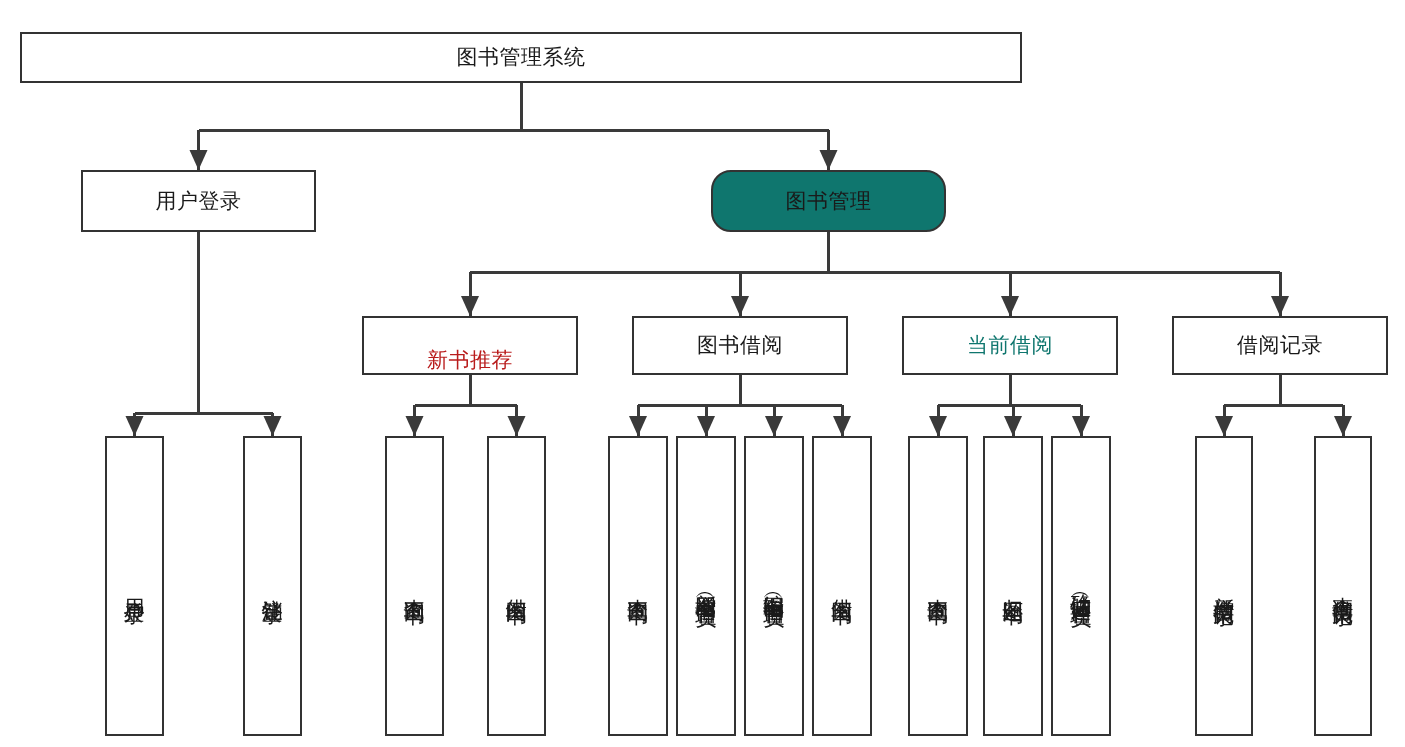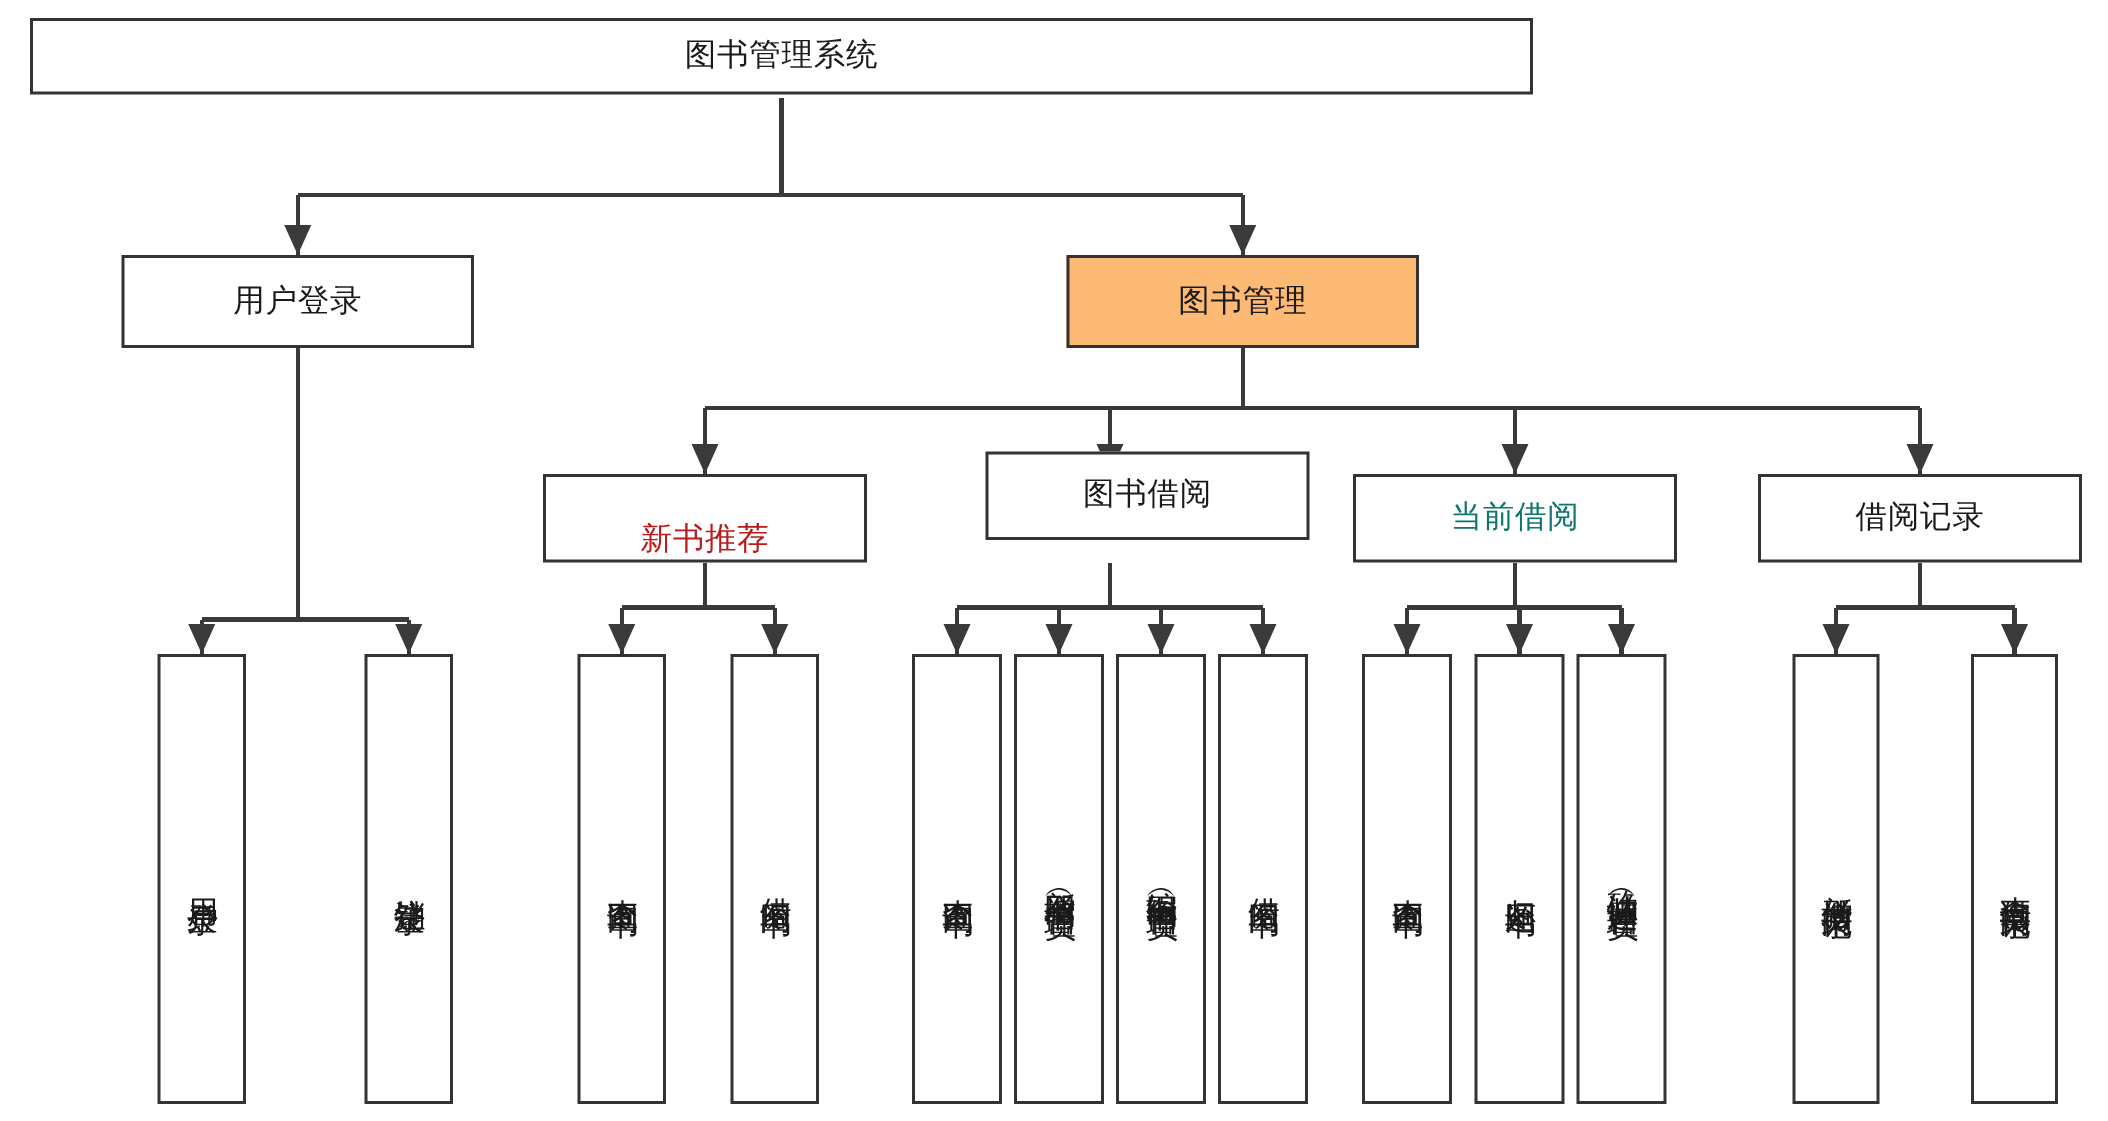--- a/index.html
+++ b/index.html
@@ -119,33 +119,33 @@
       <line x1="1081" y1="405" x2="1081" y2="436" stroke="#3a3a3a" stroke-width="3" shape-rendering="crispEdges"></line>
       <polygon points="1072,416 1090,416 1081,436" fill="#3a3a3a"></polygon>
       <line x1="1280" y1="375" x2="1280" y2="405" stroke="#3a3a3a" stroke-width="3" shape-rendering="crispEdges"></line>
       <line x1="1224" y1="405" x2="1343" y2="405" stroke="#3a3a3a" stroke-width="3" shape-rendering="crispEdges"></line>
       <line x1="1224" y1="405" x2="1224" y2="436" stroke="#3a3a3a" stroke-width="3" shape-rendering="crispEdges"></line>
       <polygon points="1215,416 1233,416 1224,436" fill="#3a3a3a"></polygon>
       <line x1="1343" y1="405" x2="1343" y2="436" stroke="#3a3a3a" stroke-width="3" shape-rendering="crispEdges"></line>
       <polygon points="1334,416 1352,416 1343,436" fill="#3a3a3a"></polygon>
     </svg>
   <div id="nodes">
-      <div class="node horiz" style="left: 20px; top: 12px; width: 1002px; height: 51px; border-color: rgb(51, 51, 51); background: rgb(255, 255, 255); color: rgb(26, 26, 26);">
+      <div class="node horiz" style="left: 20px; top: 32px; width: 1002px; height: 51px; border-color: rgb(51, 51, 51); background: rgb(255, 255, 255); color: rgb(26, 26, 26);">
         <span class="label">图书管理系统</span>
       </div>
       <div class="node horiz" style="left: 81px; top: 170px; width: 235px; height: 62px; border-color: rgb(51, 51, 51); background: rgb(255, 255, 255); color: rgb(26, 26, 26);">
         <span class="label">用户登录</span>
       </div>
-      <div class="node horiz" style="left: 711px; top: 170px; width: 235px; height: 62px; border-color: rgb(51, 51, 51); background: #fdba74; color: rgb(26, 26, 26);">
+      <div class="node horiz" style="left: 711px; top: 170px; width: 235px; height: 62px; border-color: rgb(51, 51, 51); background: #0f766e; color: rgb(26, 26, 26); border-radius: 20px;">
         <span class="label">图书管理</span>
       </div>
       <div class="node horiz" style="left: 362px; top: 316px; width: 216px; height: 59px; border-color: rgb(51, 51, 51); background: rgb(255, 255, 255); color: #b91c1c; align-items: flex-end;">
         <span class="label">新书推荐</span>
       </div>
-      <div class="node horiz" style="left: 632px; top: 301px; width: 216px; height: 59px; border-color: rgb(51, 51, 51); background: rgb(255, 255, 255); color: rgb(26, 26, 26); margin-left: 25px;">
+      <div class="node horiz" style="left: 632px; top: 316px; width: 216px; height: 59px; border-color: rgb(51, 51, 51); background: rgb(255, 255, 255); color: rgb(26, 26, 26);">
         <span class="label">图书借阅</span>
       </div>
       <div class="node horiz" style="left: 902px; top: 316px; width: 216px; height: 59px; border-color: rgb(51, 51, 51); background: rgb(255, 255, 255); color: #0f766e;">
         <span class="label">当前借阅</span>
       </div>
       <div class="node horiz" style="left: 1172px; top: 316px; width: 216px; height: 59px; border-color: rgb(51, 51, 51); background: rgb(255, 255, 255); color: rgb(26, 26, 26);">
         <span class="label">借阅记录</span>
       </div>
       <div class="node vert" style="left: 105px; top: 436px; width: 59px; height: 300px; border-color: rgb(51, 51, 51); background: rgb(255, 255, 255); color: rgb(26, 26, 26);">
         <span class="label">用户登录</span>

